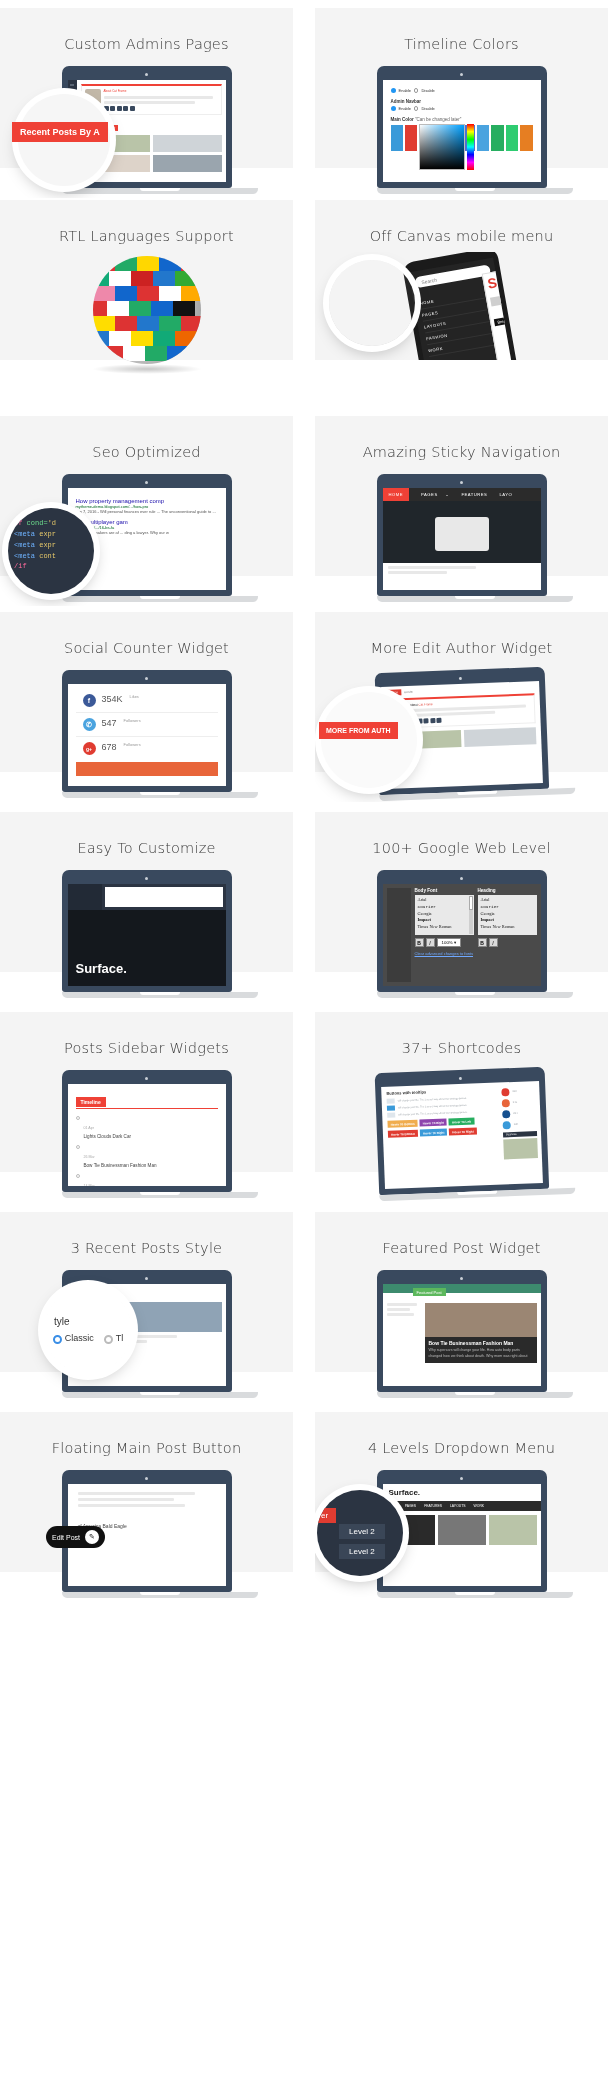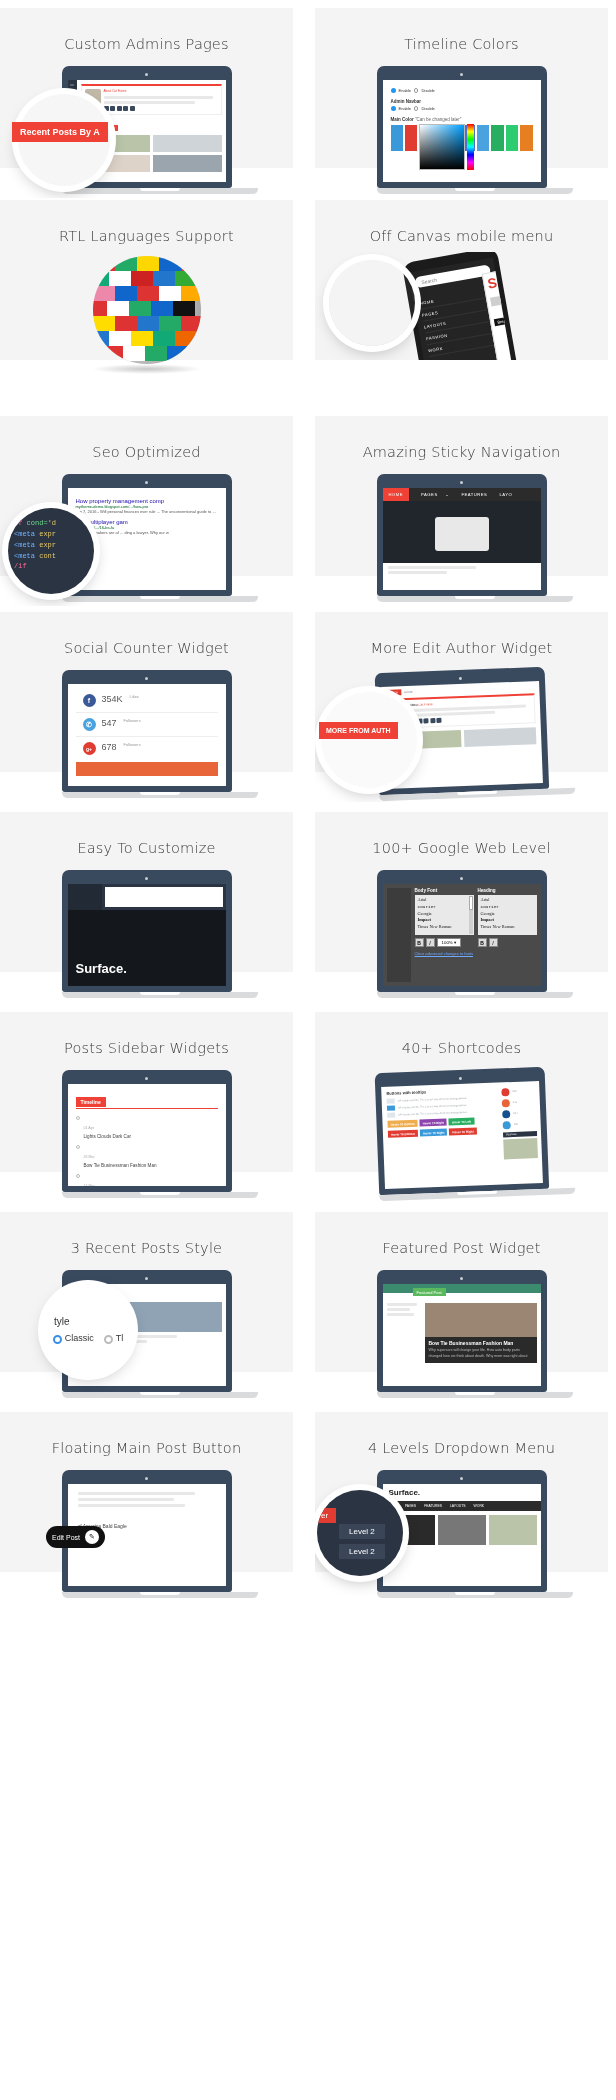--- a/index.html
+++ b/index.html
@@ -696,21 +696,21 @@
         </div>
         <div class="base">
             <div class="notch"></div>
           </div>
       </div>
     </div>
   </div>
 
   <div class="cell">
     <div class="card">
-      <div class="card-title">40+ Shortcodes</div>
+      <div class="card-title">37+ Shortcodes</div>
     </div>
     <div class="card-art">
       <div class="laptop tilt">
         <div class="lid">
             <div class="cam"></div>
           <div class="screen">
             <div class="sh">
               <div style="font-weight:700;color:#333;font-size:4px;margin-bottom:3px">Buttons with tooltips</div>
               <div style="display:flex;gap:3px;align-items:center;margin:2px 0">
                 <span style="width:8px;height:5px;background:#dfe6ec;display:block"></span>

